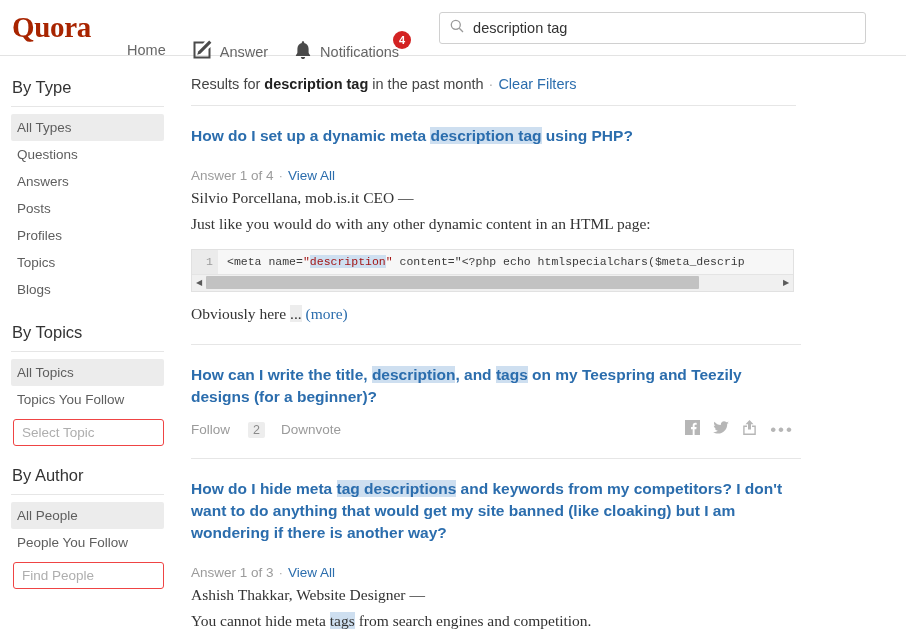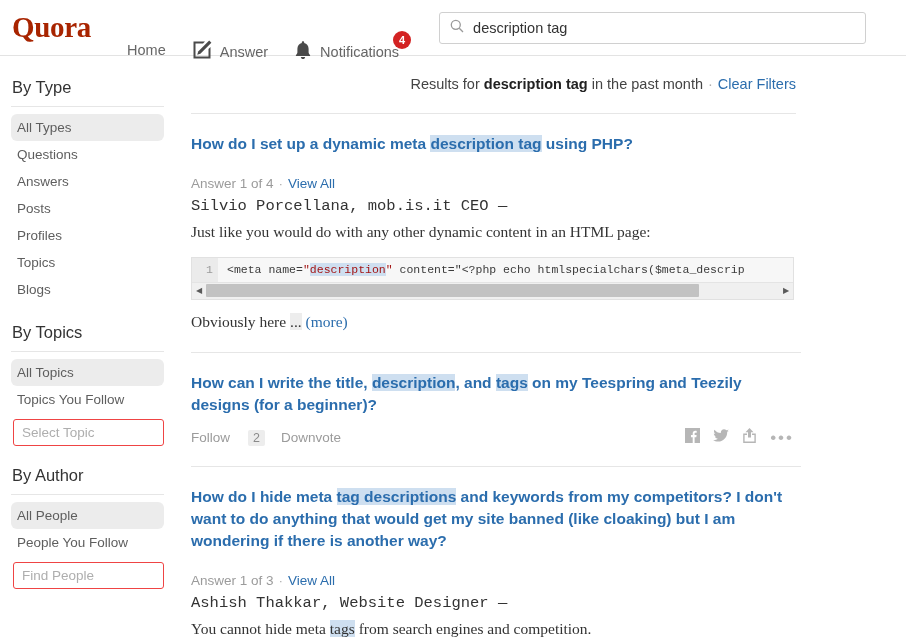--- a/index.html
+++ b/index.html
@@ -152,21 +152,21 @@
   .filter-opt {
     font-size: 13.5px;
     color: #5e5e5e;
     padding: 5px 6px 5px 6px;
     margin-right: 6px;
     border-radius: 2px;
     cursor: pointer;
     line-height: 17px;
     white-space: nowrap;
   }
-  .filter-opt.selected { background: #ececec; border-radius: 6px; }
+  .filter-opt.selected { background: #ececec; }
   .filter-input {
     margin: 6px 6px 0 2px;
     height: 27px;
     border: 1px solid #ef4444;
     border-radius: 3px;
     background: #ffffff;
     display: flex;
     align-items: center;
     padding: 0 8px;
     box-sizing: border-box;
@@ -186,25 +186,24 @@
   
   #main {
     flex: 1;
     padding: 20px 0 0 21px;
     box-sizing: border-box;
     min-width: 0;
   }
   #results-bar {
     font-size: 14.5px;
     color: #444444;
-    padding-bottom: 21px;
+    padding-bottom: 13px;
     border-bottom: 1px solid #e6e6e6;
     width: 605px;
     box-sizing: border-box;
-    text-align: right;
   }
   #results-bar b { font-weight: bold; color: #222; }
   .dot-sep { color: #b0b0b0; margin: 0 5px; }
   .linkish {
     color: #2b6dad;
     cursor: pointer;
   }
 
   .result {
     padding: 19px 0 0 0;
@@ -225,21 +224,21 @@
   }
   .hl { background: #cedff0; }
   .result-meta {
     font-size: 13.5px;
     color: #9b9b9b;
     line-height: 20px;
     margin-bottom: 1px;
     margin-top: 19px;
   }
   .result-author {
-    font-family: Liberation Mono, monospace;
+    font-family: Liberation Serif, serif;
     font-size: 15.5px;
     color: #333333;
     line-height: 22px;
   }
   .result-body {
     font-family: "Liberation Serif", serif;
     font-size: 15.5px;
     color: #333333;
     line-height: 23px;
     margin-top: 3px;

